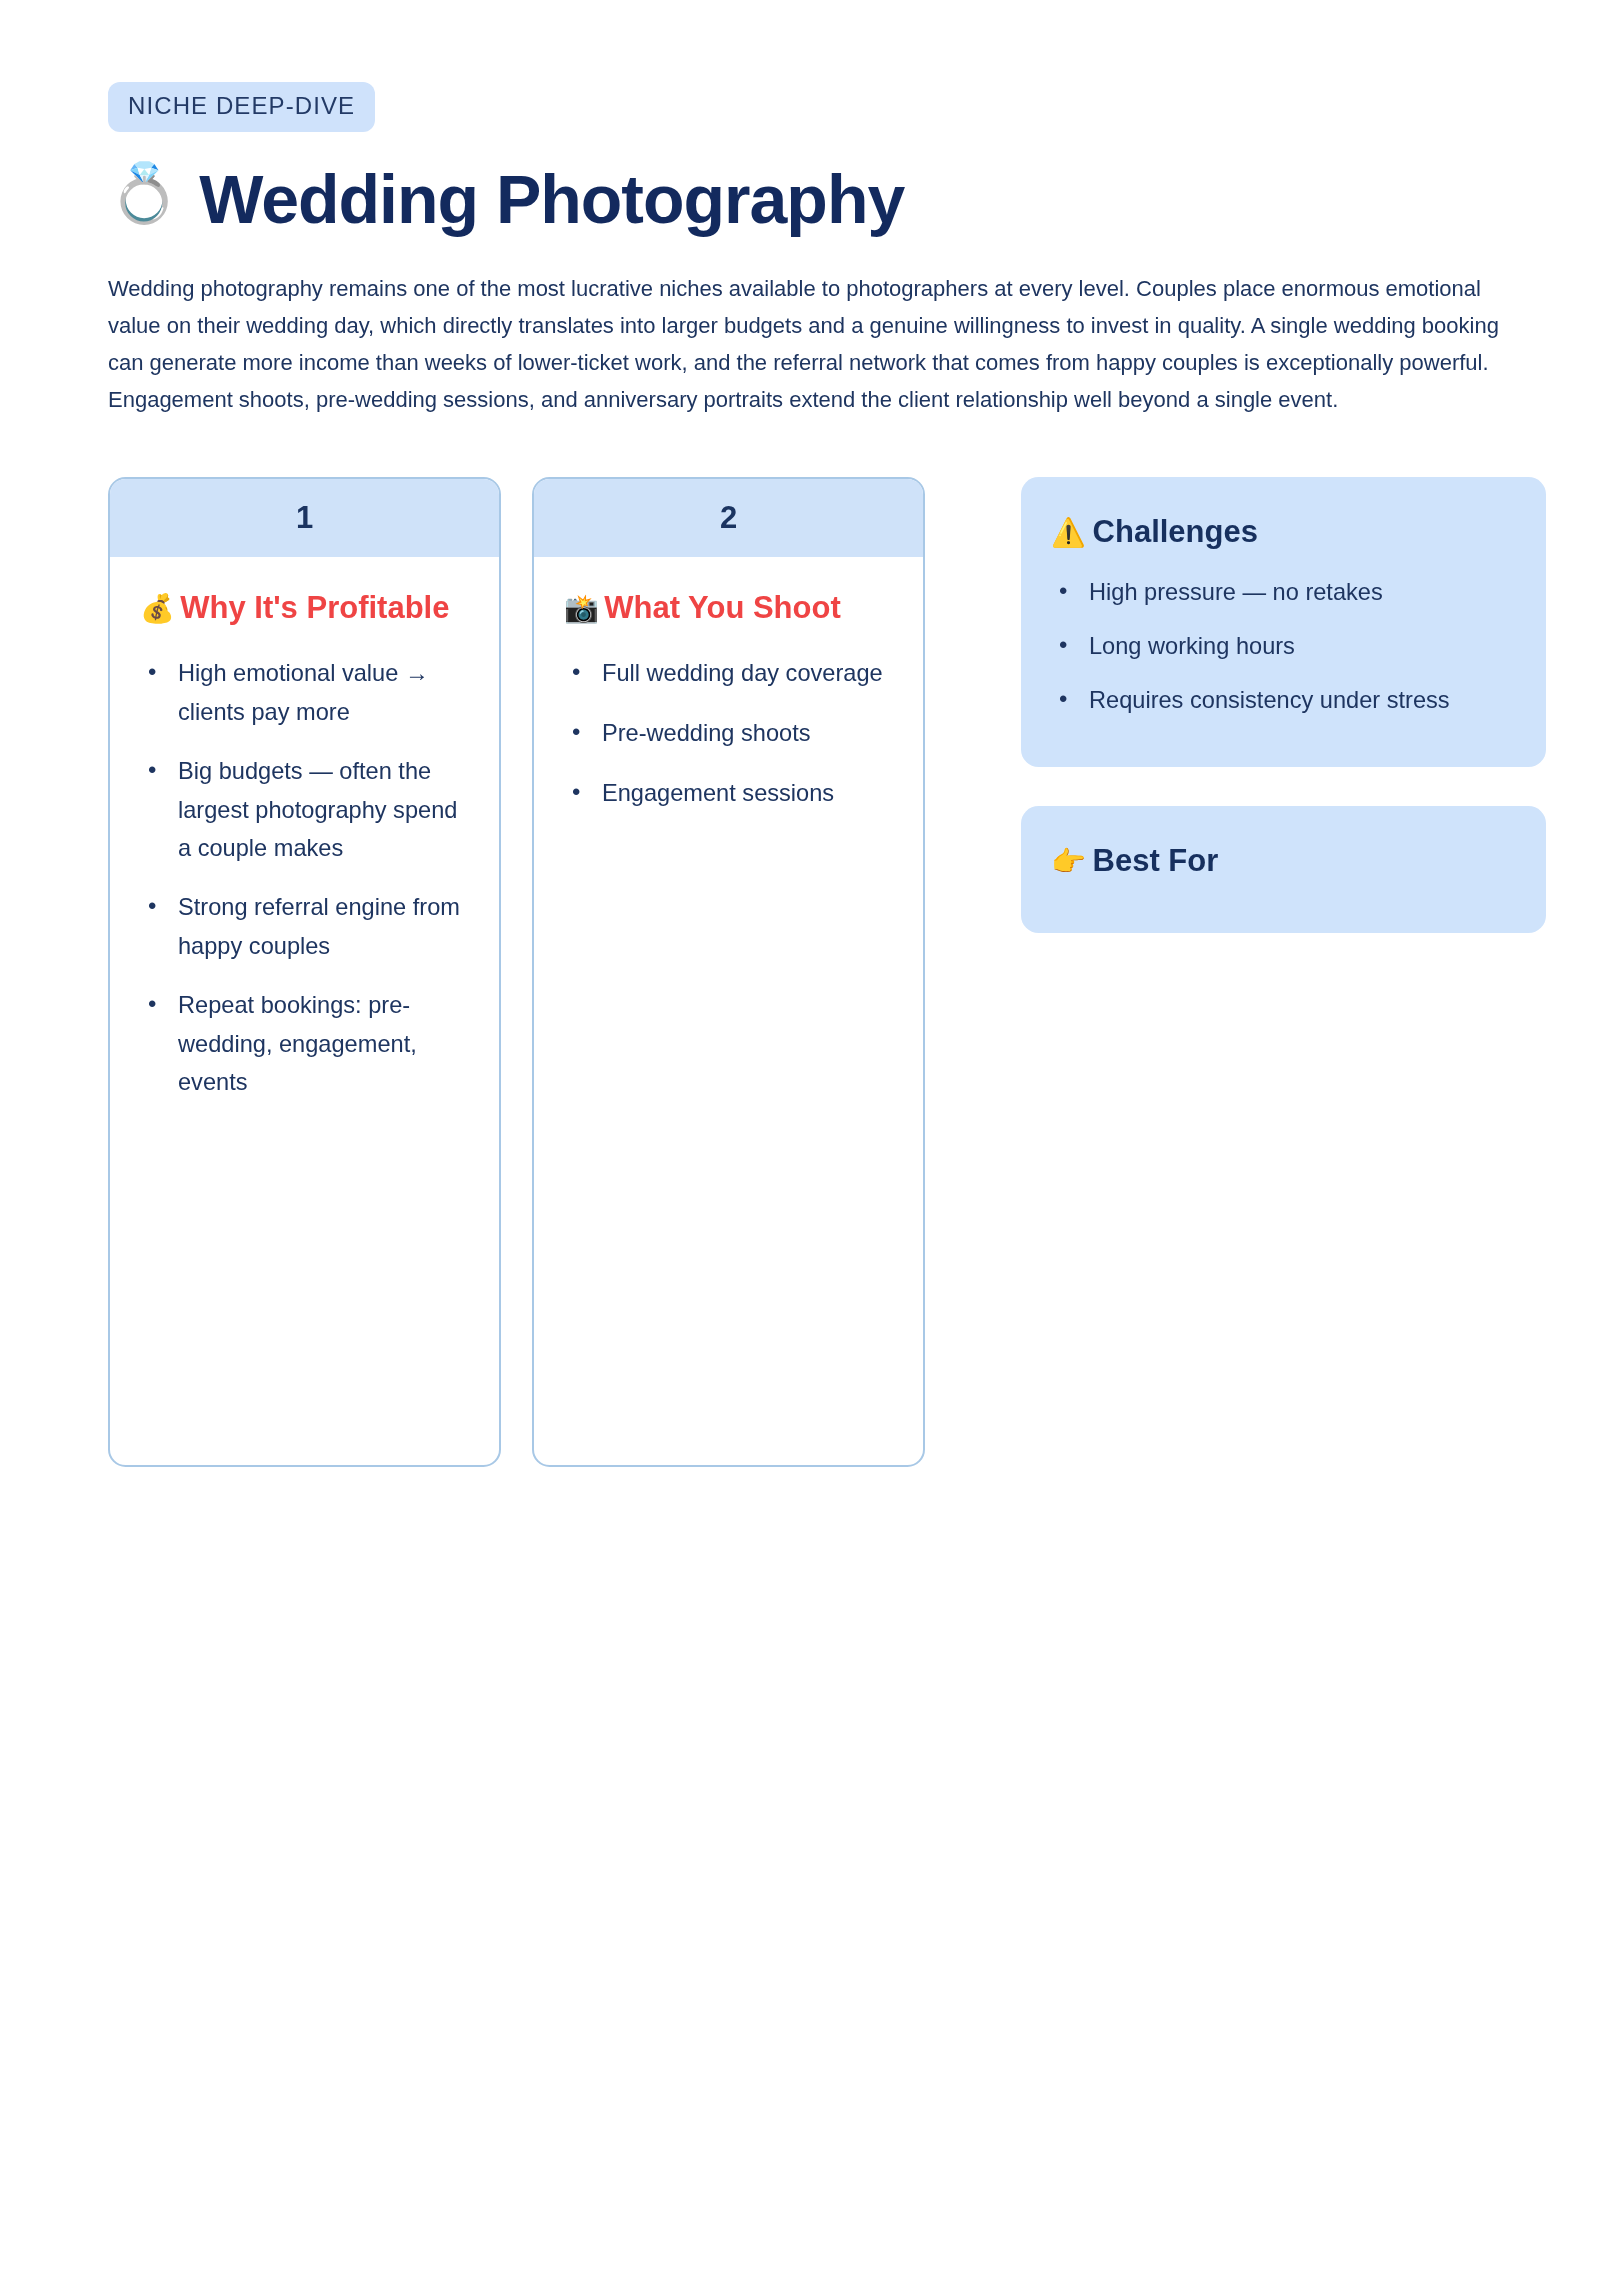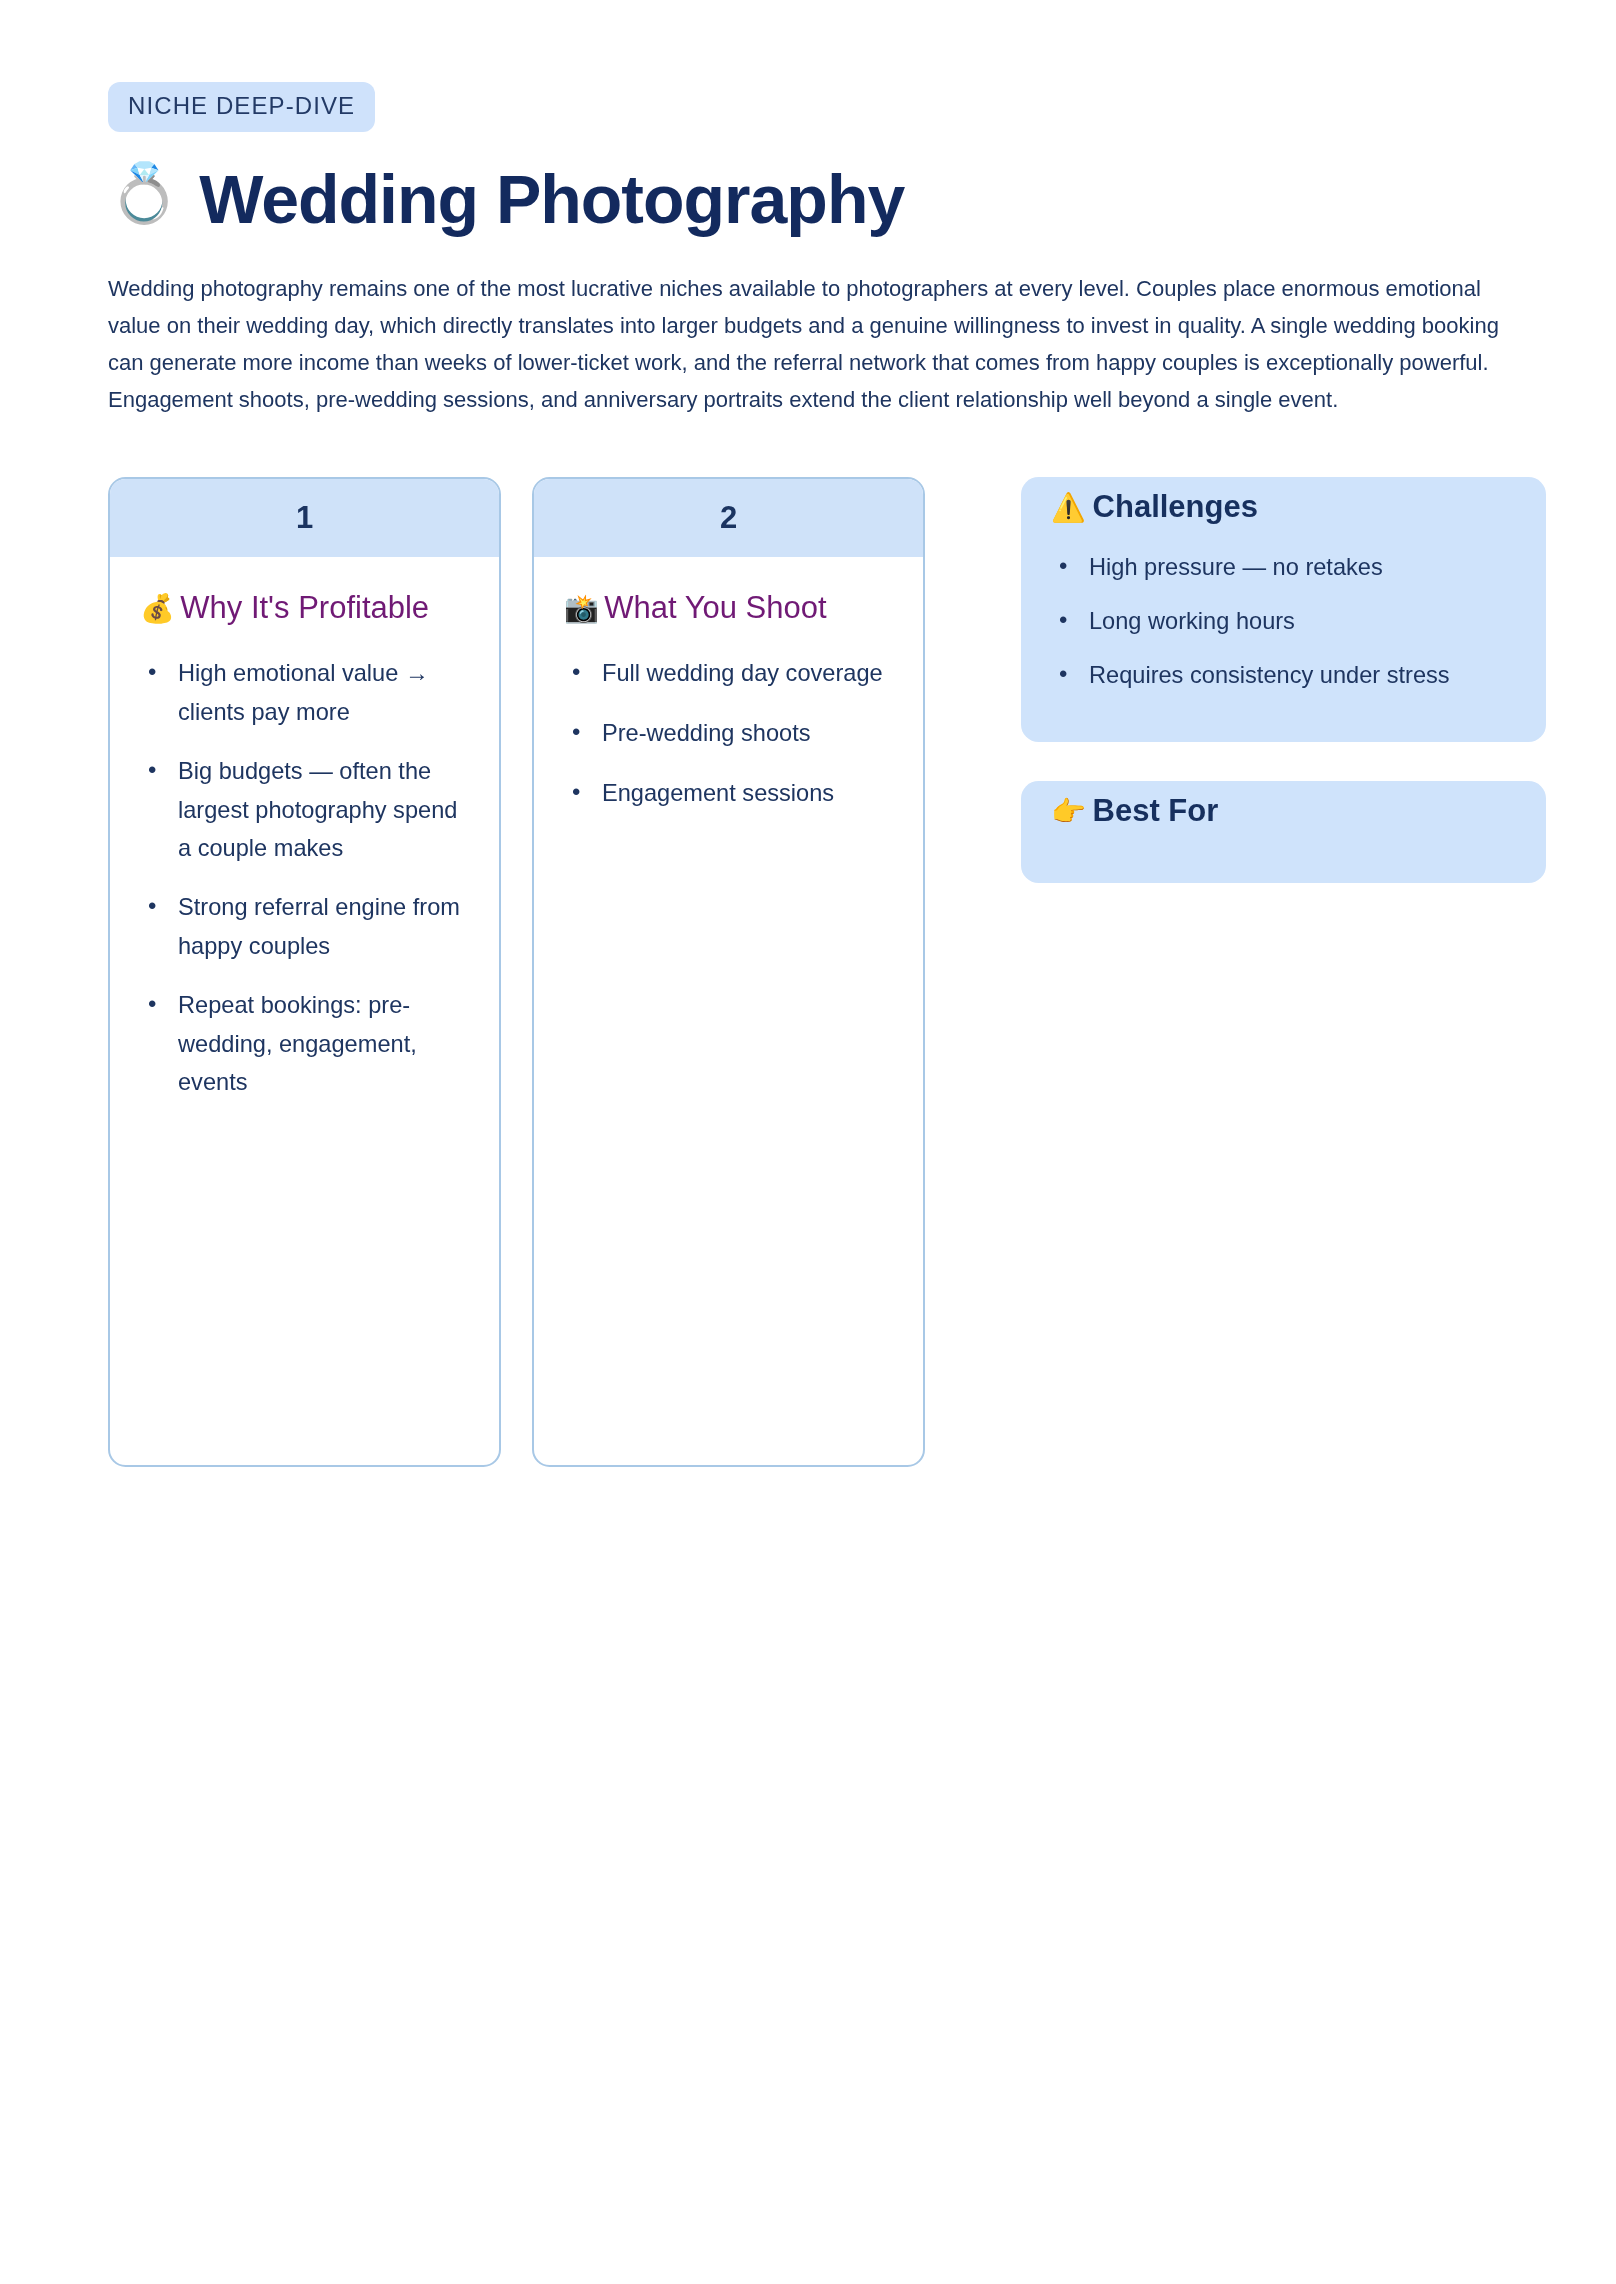--- a/index.html
+++ b/index.html
@@ -108,22 +108,22 @@
     font-size: 31px;
     font-weight: bold;
     color: #1b3461;
     line-height: 1;
   }
 
   .card-body { padding: 31px 30px 27px 30px; }
 
   .card-title {
     font-size: 31px;
-    font-weight: normal;
-    color: #701a75;
+    font-weight: bold;
+    color: #ef4444;
     line-height: 1.28;
     margin-bottom: 27px;
   }
 
   .card-title .emo {
     font-size: 28px;
     margin-right: 5.4px;
   }
 
   ul.bullets { list-style: none; }
@@ -147,21 +147,21 @@
     font-size: 24px;
     color: #1e3560;
     line-height: 1.62;
   }
 
   
   .panel {
     width: 525px;
     background: #cfe3fb;
     border-radius: 17.5px;
-    padding: 11px 30px 31px 30px;
+    padding: 36px 30px 31px 30px;
   }
 
   .panel-title {
     font-size: 31px;
     font-weight: bold;
     color: #17305e;
     line-height: 1.2;
     margin-bottom: 23px;
   }
 

